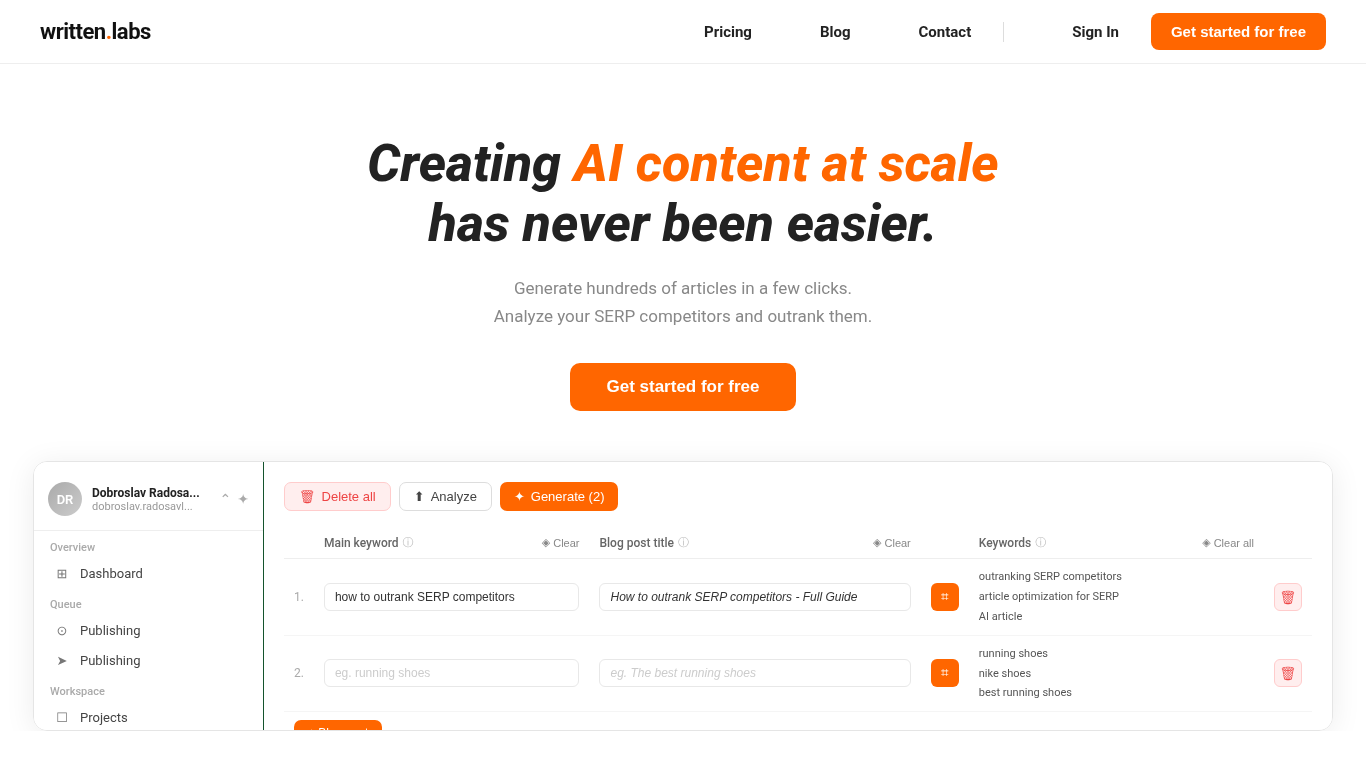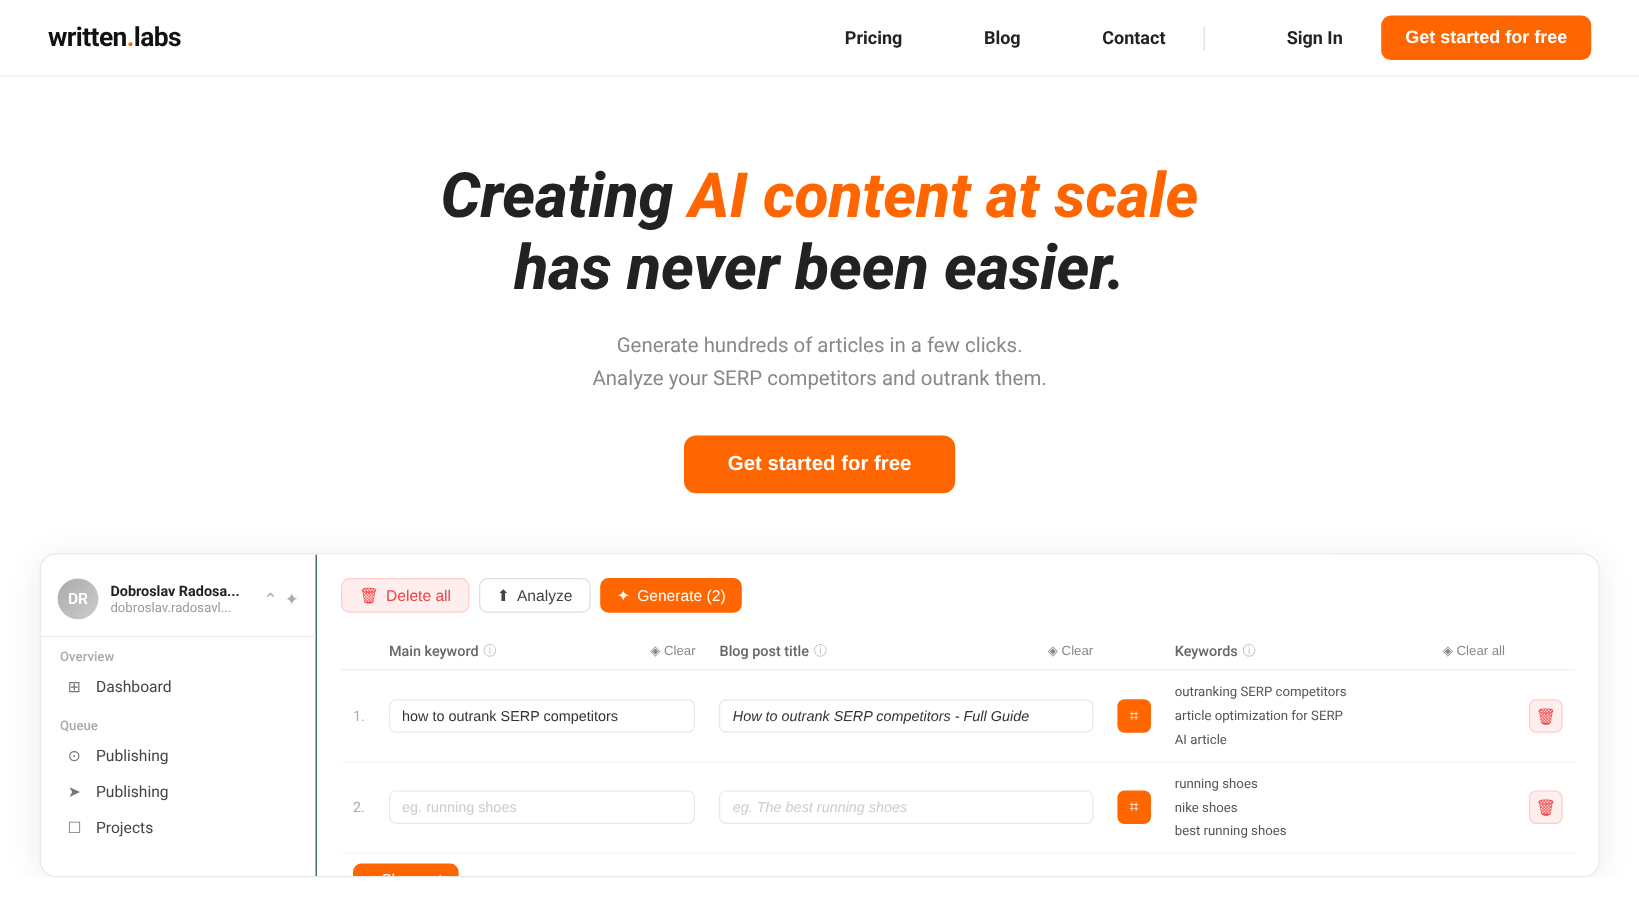--- a/index.html
+++ b/index.html
@@ -170,20 +170,21 @@
     <div class="sidebar-section-label">Queue</div>
     <div class="sidebar-item">
       <div class="sidebar-icon">⊙</div>
       <span>Publishing</span>
     </div>
     <div class="sidebar-item">
       <div class="sidebar-icon">➤</div>
       <span>Publishing</span>
     </div>
 
+    <div class="sidebar-section-label">Workspace</div>
     <div class="sidebar-item">
       <div class="sidebar-icon">☐</div>
       <span>Projects</span>
     </div>
 
   </div>
 
   <div class="main-content">
     <div class="bulk-header">
       <div class="bulk-actions">

